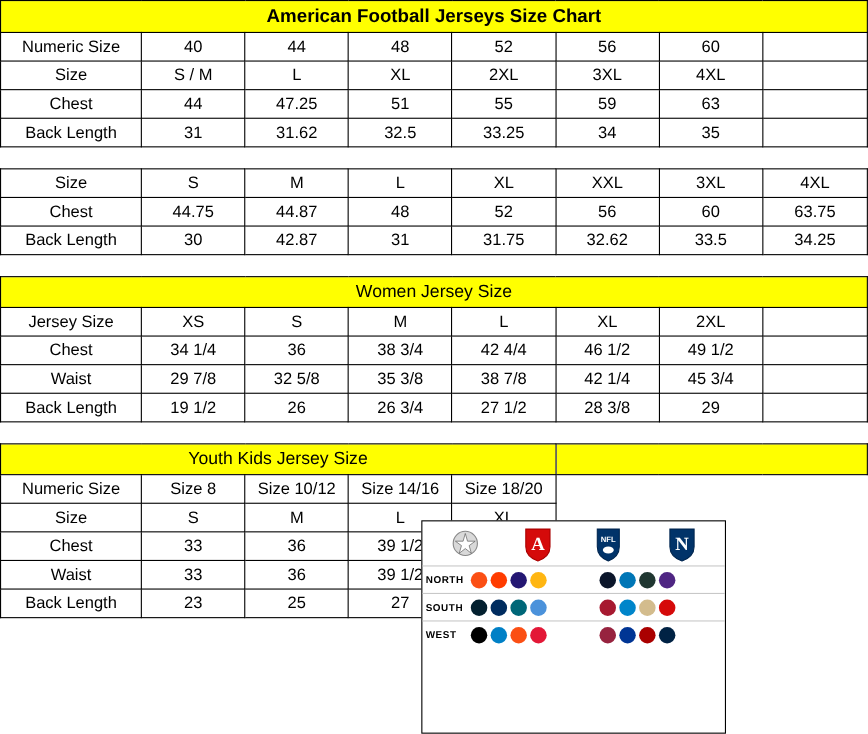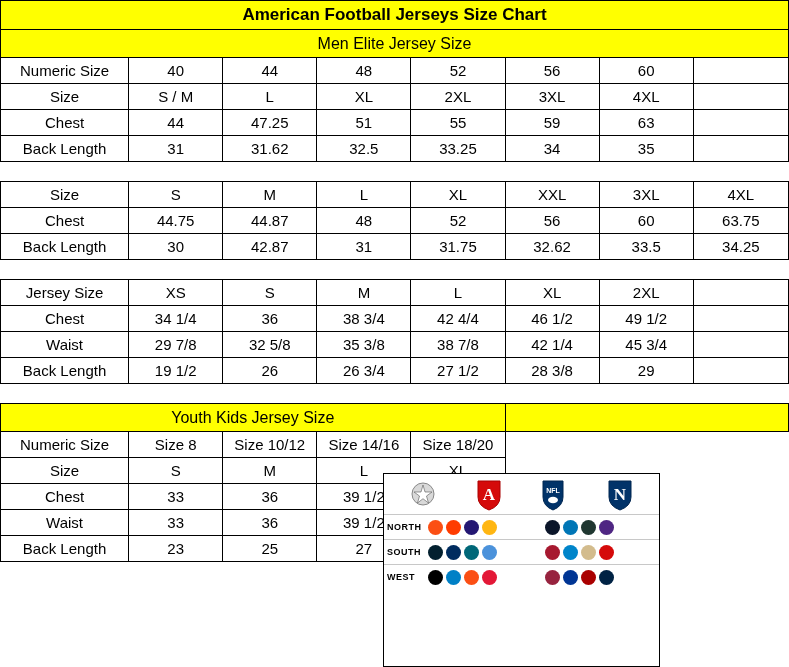--- a/index.html
+++ b/index.html
@@ -131,23 +131,20 @@
       <col style="width:94px">
       <col style="width:94px">
       <col style="width:95px">
     </colgroup>
     <tbody>
 
       <tr class="title-row">
         <td colspan="8">American Football Jerseys Size Chart</td>
       </tr>
 
-      <tr class="section-row">
-        <td colspan="8">Men Elite Jersey Size</td>
-      </tr>
       <tr>
         <td class="lbl">Numeric Size</td>
         <td>40</td>
         <td>44</td>
         <td>48</td>
         <td>52</td>
         <td>56</td>
         <td>60</td>
         <td></td>
       </tr>
@@ -214,20 +211,23 @@
         <td>31.75</td>
         <td>32.62</td>
         <td>33.5</td>
         <td>34.25</td>
       </tr>
 
       <tr class="spacer-row">
           <td colspan="8" class="noborder"></td>
         </tr>
 
+      <tr class="section-row">
+        <td colspan="8">Women Jersey Size</td>
+      </tr>
       <tr>
         <td class="lbl">Jersey Size</td>
         <td>XS</td>
         <td>S</td>
         <td>M</td>
         <td>L</td>
         <td>XL</td>
         <td>2XL</td>
         <td></td>
       </tr>

